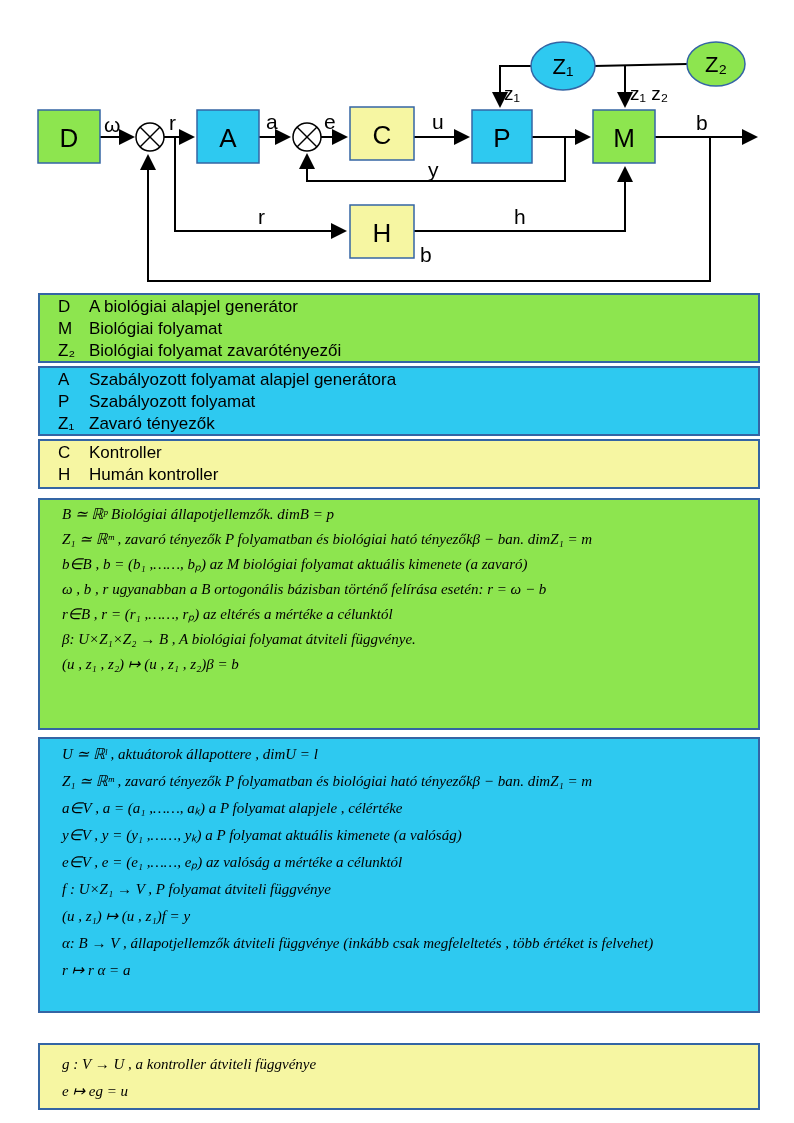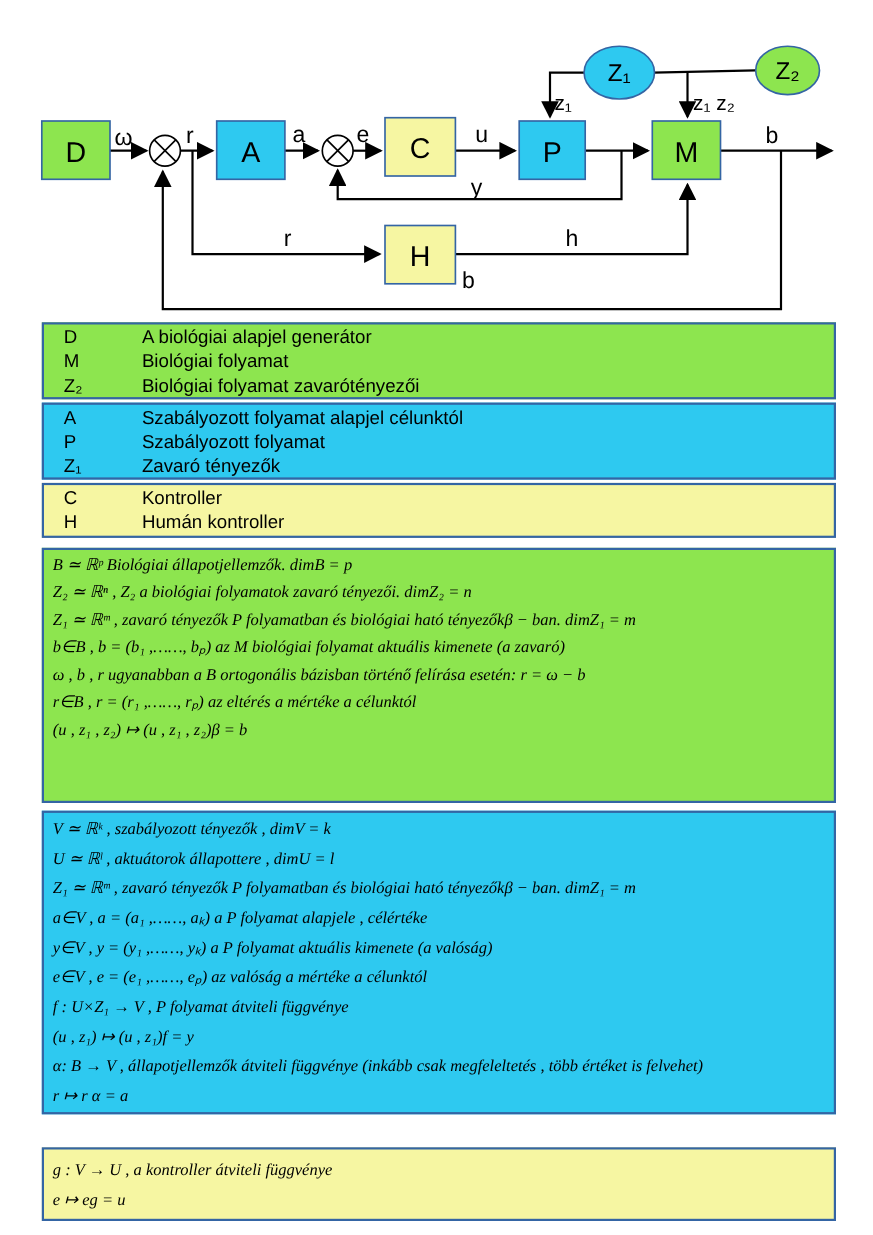--- a/index.html
+++ b/index.html
@@ -24,23 +24,23 @@
     position:absolute; left:38px; width:722px;
     border:2px solid #3465A4; box-sizing:border-box;
   }
   .bg-green  { background:#8DE54F; }
   .bg-cyan   { background:#2EC9F0; }
   .bg-yellow { background:#F6F6A2; }
 
   .legend-box { padding-top:1px; }
   .legend-row { display:flex; line-height:22px; font-size:17px; color:#000; }
   .lg-sym   { width:31px; margin-left:18px; }
-  .lg-label { flex:1;margin-left:40px; }
-
-  .math-box { padding-left:8px; padding-top:2px; }
+  .lg-label { flex:1; }
+
+  .math-box { padding-left:22px; padding-top:2px; }
   .mline {
     font-family:"Liberation Serif", serif; font-style:italic;
     font-size:15px; color:#000; white-space:nowrap;
   }
   .lh25 .mline { line-height:25px; }
   .lh27 .mline { line-height:27px; }
   .math-yellow { padding-top:6px; }
 </style>
 </head>
 <body>
@@ -143,21 +143,21 @@
     </div>
     <div class="legend-row">
       <span class="lg-sym">Z₂</span>
       <span class="lg-label">Biológiai folyamat zavarótényezői</span>
     </div>
   </div>
 
   <div class="box bg-cyan legend-box" style="top:366px;height:70px;">
     <div class="legend-row">
       <span class="lg-sym">A</span>
-      <span class="lg-label">Szabályozott folyamat alapjel célunktól</span>
+      <span class="lg-label">Szabályozott folyamat alapjel generátora</span>
     </div>
     <div class="legend-row">
       <span class="lg-sym">P</span>
       <span class="lg-label">Szabályozott folyamat</span>
     </div>
     <div class="legend-row">
       <span class="lg-sym">Z₁</span>
       <span class="lg-label">Zavaró tényezők</span>
     </div>
   </div>
@@ -169,30 +169,29 @@
     </div>
     <div class="legend-row">
       <span class="lg-sym">H</span>
       <span class="lg-label">Humán kontroller</span>
     </div>
   </div>
 
   
   <div class="box bg-green math-box lh25" style="top:498px;height:232px;">
     <div class="mline">B ≃ ℝᵖ Biológiai állapotjellemzők. dimB = p</div>
-    <div class="mline">Z₂ ≃ ℝⁿ , Z₂ a biológiai folyamatok zavaró tényezői. dimZ₂ = n</div>
     <div class="mline">Z₁ ≃ ℝᵐ , zavaró tényezők P folyamatban és biológiai ható tényezőkβ − ban. dimZ₁ = m</div>
     <div class="mline">b∈B , b = (b₁ ,……, bₚ) az M biológiai folyamat aktuális kimenete (a zavaró)</div>
     <div class="mline">ω , b , r ugyanabban a B ortogonális bázisban történő felírása esetén: r = ω − b</div>
     <div class="mline">r∈B , r = (r₁ ,……, rₚ) az eltérés a mértéke a célunktól</div>
+    <div class="mline">β: U×Z₁×Z₂ → B , A biológiai folyamat átviteli függvénye.</div>
     <div class="mline">(u , z₁ , z₂) ↦ (u , z₁ , z₂)β = b</div>
   </div>
 
   <div class="box bg-cyan math-box lh27" style="top:737px;height:276px;">
-    <div class="mline">V ≃ ℝᵏ , szabályozott tényezők , dimV = k</div>
     <div class="mline">U ≃ ℝˡ , aktuátorok állapottere , dimU = l</div>
     <div class="mline">Z₁ ≃ ℝᵐ , zavaró tényezők P folyamatban és biológiai ható tényezőkβ − ban. dimZ₁ = m</div>
     <div class="mline">a∈V , a = (a₁ ,……, aₖ) a P folyamat alapjele , célértéke</div>
     <div class="mline">y∈V , y = (y₁ ,……, yₖ) a P folyamat aktuális kimenete (a valóság)</div>
     <div class="mline">e∈V , e = (e₁ ,……, eₚ) az valóság a mértéke a célunktól</div>
     <div class="mline">f : U×Z₁ → V , P folyamat átviteli függvénye</div>
     <div class="mline">(u , z₁) ↦ (u , z₁)f = y</div>
     <div class="mline">α: B → V , állapotjellemzők átviteli függvénye (inkább csak megfeleltetés , több értéket is felvehet)</div>
     <div class="mline">r ↦ r α = a</div>
   </div>

